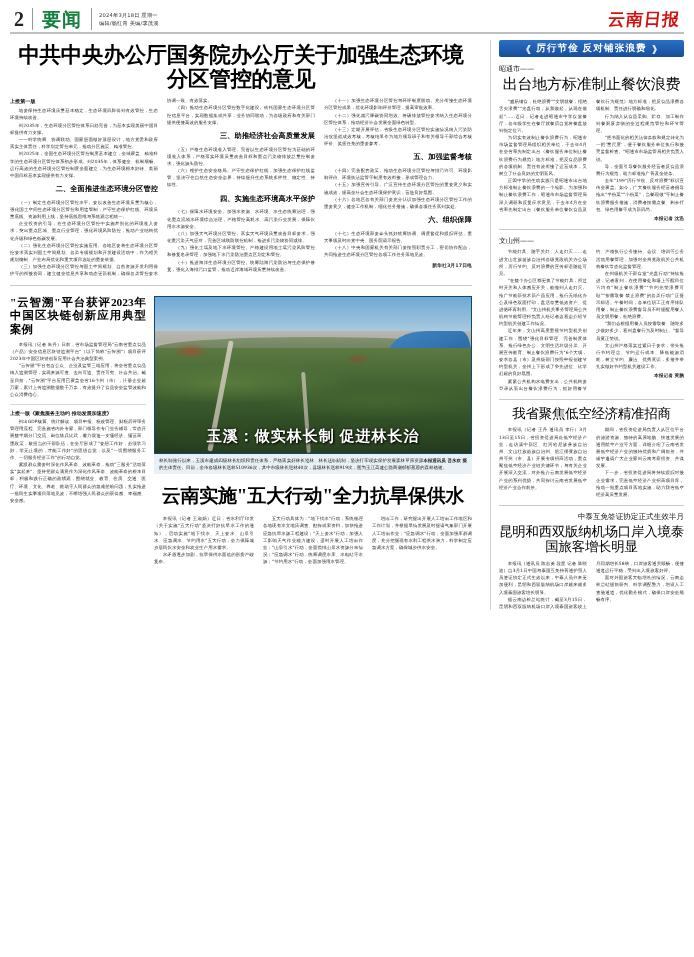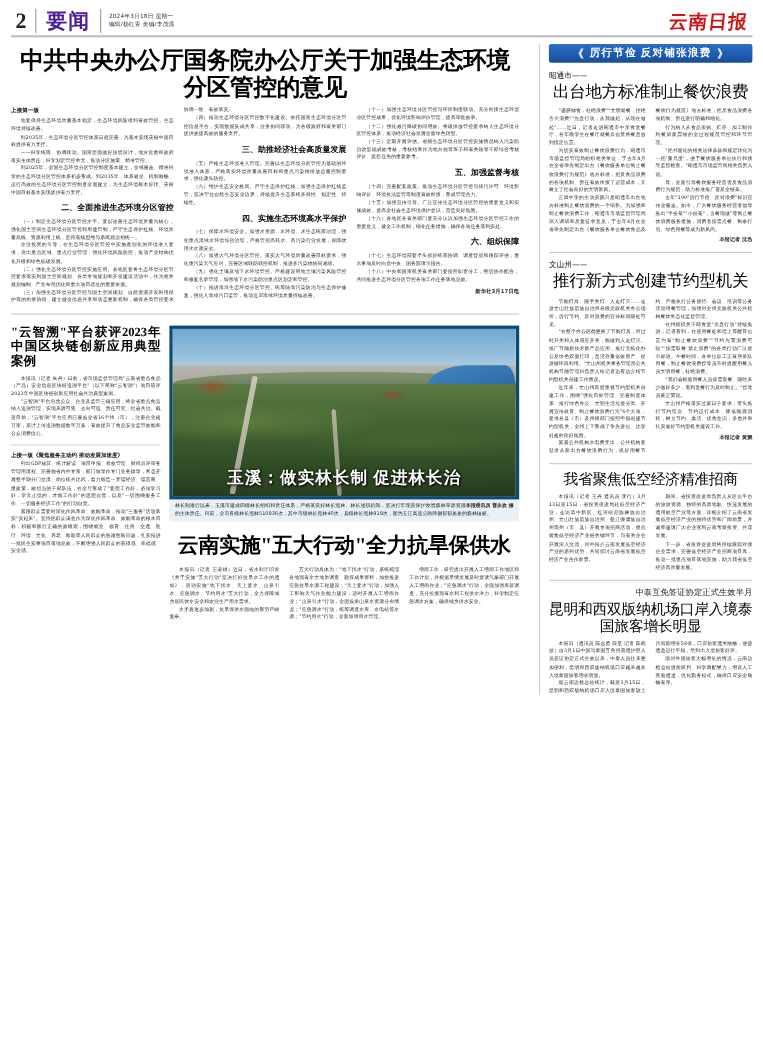--- a/index.html
+++ b/index.html
@@ -22,21 +22,21 @@
     height: 34px; padding-top: 6px;
     border-bottom: 2.5px solid #c0c0c0;
   }
   .mh-pageno {
     font-size: 20px; font-weight: 700; color: #222;
     padding: 0 8px 0 4px; line-height: 1;
     font-family: "Liberation Serif", serif;
   }
   .mh-divider { width: 1px; height: 22px; background: #999; }
   .mh-section {
-    font-size: 19px; font-weight: 700; color: #4c1d95;
+    font-size: 19px; font-weight: 700; color: #15803d;
     letter-spacing: 1px; padding: 0 9px; line-height: 1;
   }
   .mh-divider2 { width: 1px; height: 22px; background: #999; }
   .mh-meta {
     font-size: 5.2px; color: #333; line-height: 1.55;
     padding-left: 7px; letter-spacing: .2px;
   }
   .mh-spacer { flex: 1; }
   .mh-logo {
     font-size: 17px; font-weight: 700; color: #d01414;
@@ -111,21 +111,21 @@
   .lower-wrap { display: flex; gap: 8px; padding-top: 4px; }
   .lower-left { width: 136px; }
   .lower-right { width: 318px; }
   .block-headline {
     font-family: "Liberation Serif", serif;
     font-weight: 700; font-size: 11.4px; line-height: 1.2;
     color: #000; margin: 0 0 4px 0; text-align: justify;
   }
 
   
-  .photo-box { position: relative; width: 100%; height: 158px; border: 3px solid #0c4a6e; overflow: hidden; }
+  .photo-box { position: relative; width: 100%; height: 158px; border: 1px solid #0c4a6e; overflow: hidden; }
   .photo-sky { position: absolute; inset: 0 0 auto 0; height: 30%;
     background: linear-gradient(180deg,#6fa8d4 0%, #9dc3de 60%, #c5d7e2 100%); }
   .photo-city { position: absolute; top: 22%; left: 0; width: 100%; height: 16%;
     background: linear-gradient(180deg,#b9b4a8 0%, #9a9386 100%); opacity: .85; }
   .photo-ridge { position: absolute; top: 26%; left: 0; width: 100%; height: 12%;
     background: linear-gradient(180deg,#7d8f6a 0%, #5e7550 100%); opacity: .9;
     border-radius: 50% 50% 0 0 / 60% 60% 0 0; }
   .photo-forest { position: absolute; top: 33%; left: 0; width: 100%; height: 67%;
     background: linear-gradient(180deg,#5c7a42 0%, #3f6030 38%, #2f4d26 75%, #24391d 100%); }
   .photo-forest2 { position: absolute; top: 44%; left: 0; width: 100%; height: 56%;
@@ -299,21 +299,20 @@
           <p>导，全面引导餐饮服务经营者反食品浪费行为规范，助力标准推广普及全链条。</p>
           <p>去年"199"厉行节俭、反对浪费"标识宣传全覆盖。如今，广大餐饮服务经营者倡导推出"半份菜""小份菜"，当餐现做"等制止餐饮浪费服务措施，消费者按需点餐、剩余打包、绿色用餐等成为新风尚。</p>
           <div class="byline-right">本报记者 沈迅</div>
         </div>
       </div>
 
       <hr class="rule">
 
       <div>
         <div class="kicker">文山州——</div>
-        <div class="r-headline">推行新方式创建节约型机关</div>
         <div class="cols2 ntext">
           <p>节能灯具、随手关灯、人走灯灭……走进文山壮族苗族自治州各级党政机关办公场所，厉行节约、反对浪费的宣传标语随处可见。</p>
           <p>"在整个办公区都更换了节能灯具，所过时开关和人体感应开关，能做到人走灯灭。推广节能新技术新产品应用，推行无纸化办公及绿色双面打印，盘活存量低效资产、促进循环再利用。"文山州机关事务管理局公共机构节能管理科负责人给记者边看边介绍节约型机关创建工作情况。</p>
           <p>近年来，文山州高度重视节约型机关创建工作，围绕"强化目标管理、完善制度体系、推行绿色办公、文明生活垃圾分类、开展宣传教育、制止餐饮浪费行为"6个大项，要求各县（市）及州级部门按照申报创建节约型机关，全州上下形成了争先进位、比学赶超的良好氛围。</p>
           <p>紧紧公共机构水电费支出，公共机构要登录从新出台餐饮浪费行为，抓好用餐节约、严格执行公务接待、会议、培训等公务活动用餐管理，加强对全州党政机关公共机构餐饮常态化监督管理。</p>
           <p>在州级机关干部食堂"光盘行动"持续推进，记者看到，在使用餐处和墙上等醒目位置均有"制止餐饮浪费""节约光荣浪费可耻""按需取餐 禁止浪费"的各类行动广泛提示标语。午餐时间，各单位职工正有序排队用餐，制止餐饮浪费督导员不时提醒用餐人员文明用餐，杜绝浪费。</p>
           <p>"我们会根据用餐人员按需取餐、随吃多少做好多少，看到盘餐行为及时制止。"督导员黄正荣说。</p>
           <p>文山州严格落实过紧日子要求，带头推行节约理念、节约运行成本、降低能源消耗，树立节约、廉洁、优秀意识，多措并举扎实做好节约型机关建设工作。</p>
           <div class="byline-right">本报记者 黄鹏</div>
         </div>

